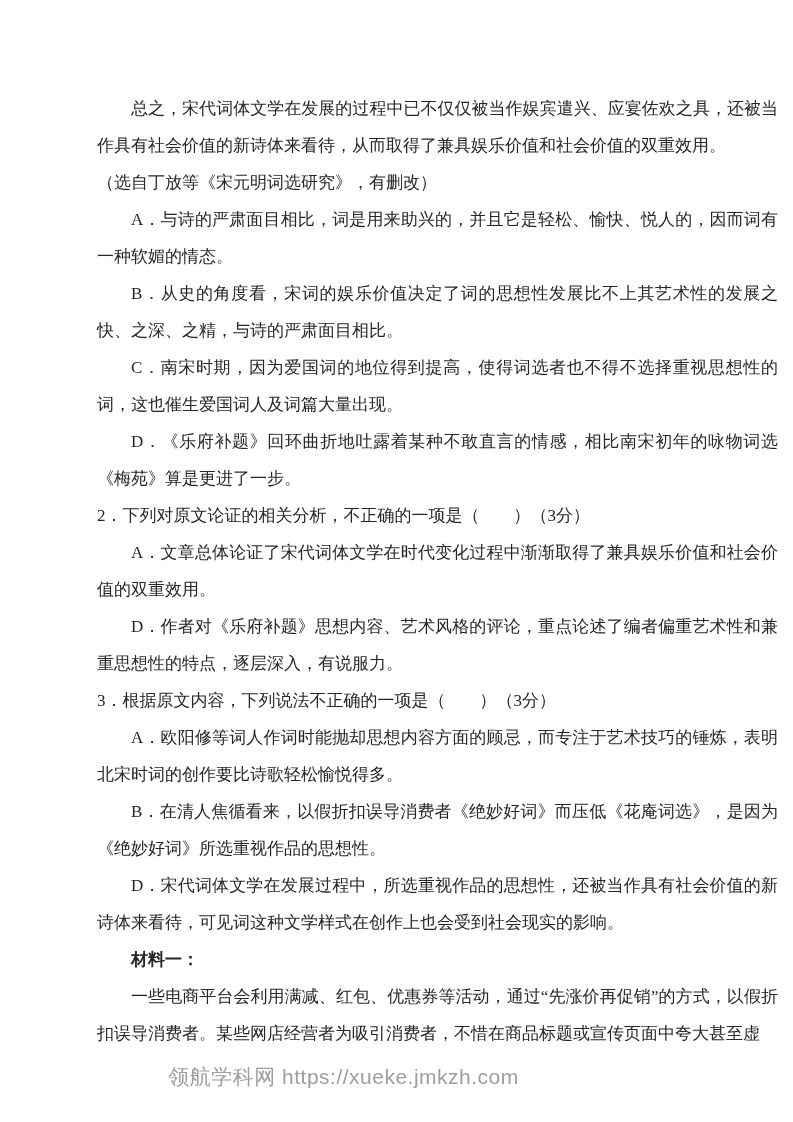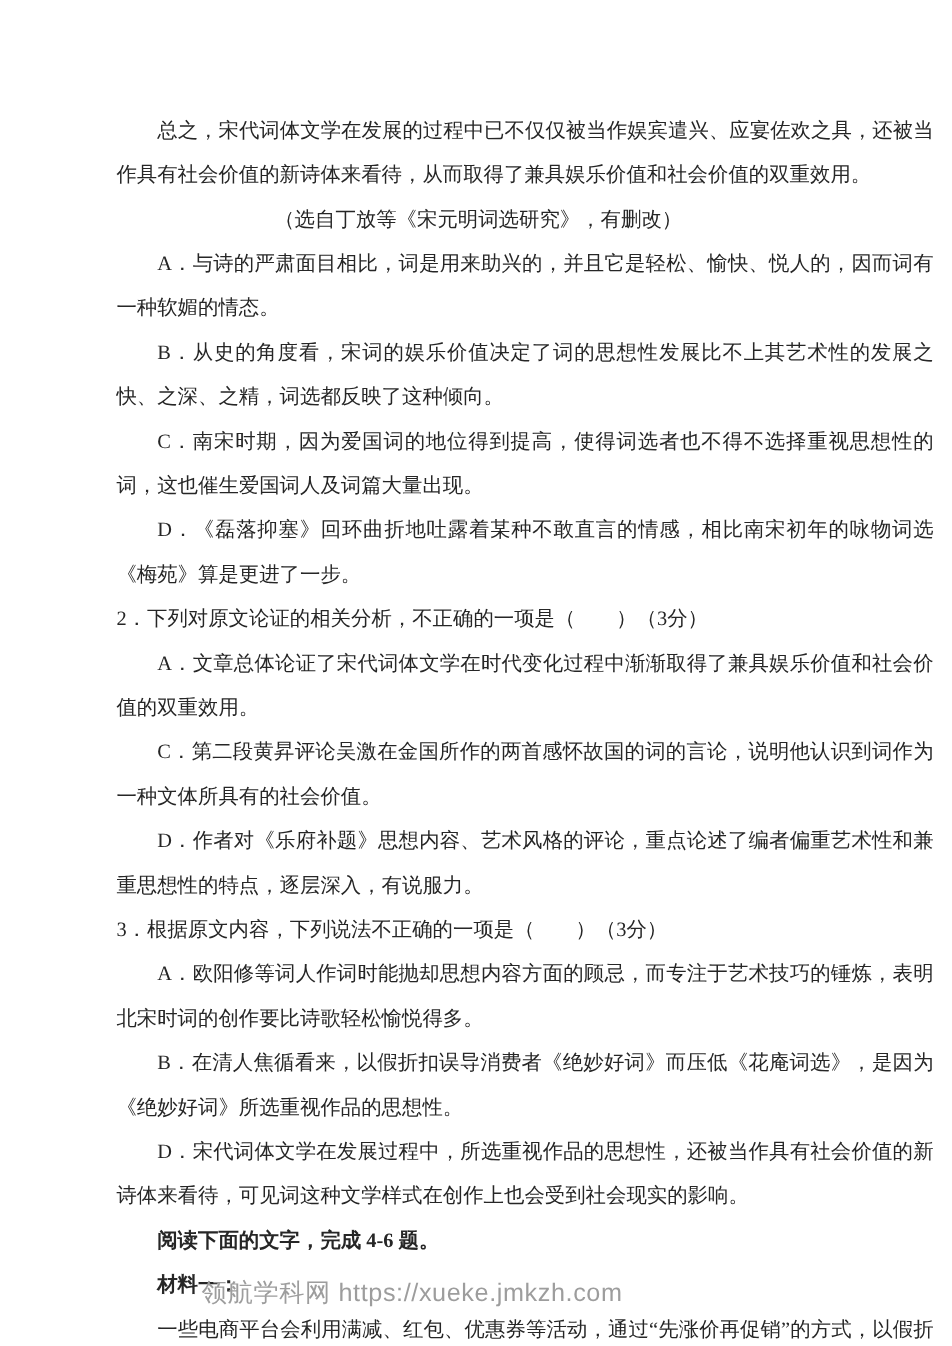--- a/index.html
+++ b/index.html
@@ -19,21 +19,21 @@
     width: 681px;
     font-size: 17px;
     line-height: 37px;
     text-align: justify;
   }
   .para { margin: 0; }
   .indent { text-indent: 2em; }
   .option { text-indent: 2em; }
   .stem { text-indent: 0; }
   .source {
-    text-align: center;
+    text-align: left;
     padding-right: 78px;
   }
   .sec-header {
     font-weight: bold;
     text-indent: 1em;
   }
   .bold { font-weight: bold; }
   .watermark {
     position: absolute;
     left: 0;
@@ -49,40 +49,38 @@
 </head>
 <body>
 
 <main class="doc">
 
   <p class="para indent">总之，宋代词体文学在发展的过程中已不仅仅被当作娱宾遣兴、应宴佐欢之具，还被当作具有社会价值的新诗体来看待，从而取得了兼具娱乐价值和社会价值的双重效用。</p>
   <p class="para source">（选自丁放等《宋元明词选研究》，有删改）</p>
 
   <section>
     <p class="para option">A．与诗的严肃面目相比，词是用来助兴的，并且它是轻松、愉快、悦人的，因而词有一种软媚的情态。</p>
-    <p class="para option">B．从史的角度看，宋词的娱乐价值决定了词的思想性发展比不上其艺术性的发展之快、之深、之精，词选都反映了这种倾向。</p>
+    <p class="para option">B．从史的角度看，宋词的娱乐价值决定了词的思想性发展比不上其艺术性的发展之快、之深、之精，与诗的严肃面目相比。</p>
     <p class="para option">C．南宋时期，因为爱国词的地位得到提高，使得词选者也不得不选择重视思想性的词，这也催生爱国词人及词篇大量出现。</p>
-    <p class="para option">D．《磊落抑塞》回环曲折地吐露着某种不敢直言的情感，相比南宋初年的咏物词选《梅苑》算是更进了一步。</p>
+    <p class="para option">D．《乐府补题》回环曲折地吐露着某种不敢直言的情感，相比南宋初年的咏物词选《梅苑》算是更进了一步。</p>
   </section>
 
   <section>
     <p class="para stem">2．下列对原文论证的相关分析，不正确的一项是（　　）（3分）</p>
     <p class="para option">A．文章总体论证了宋代词体文学在时代变化过程中渐渐取得了兼具娱乐价值和社会价值的双重效用。</p>
-    <p class="para option">C．第二段黄昇评论吴激在金国所作的两首感怀故国的词的言论，说明他认识到词作为一种文体所具有的社会价值。</p>
     <p class="para option">D．作者对《乐府补题》思想内容、艺术风格的评论，重点论述了编者偏重艺术性和兼重思想性的特点，逐层深入，有说服力。</p>
   </section>
 
   <section>
     <p class="para stem">3．根据原文内容，下列说法不正确的一项是（　　）（3分）</p>
     <p class="para option">A．欧阳修等词人作词时能抛却思想内容方面的顾忌，而专注于艺术技巧的锤炼，表明北宋时词的创作要比诗歌轻松愉悦得多。</p>
     <p class="para option">B．在清人焦循看来，以假折扣误导消费者《绝妙好词》而压低《花庵词选》，是因为《绝妙好词》所选重视作品的思想性。</p>
     <p class="para option">D．宋代词体文学在发展过程中，所选重视作品的思想性，还被当作具有社会价值的新诗体来看待，可见词这种文学样式在创作上也会受到社会现实的影响。</p>
   </section>
 
   <section>
-    <p class="para indent bold">阅读下面的文字，完成 4-6 题。</p>
     <p class="para indent bold">材料一：</p>
     <p class="para indent">一些电商平台会利用满减、红包、优惠券等活动，通过“先涨价再促销”的方式，以假折扣误导消费者。某些网店经营者为吸引消费者，不惜在商品标题或宣传页面中夸大甚至虚</p>
   </section>
 
 </main>
 
 <div class="watermark">领航学科网 https://xueke.jmkzh.com</div>
 
 </body></html>

